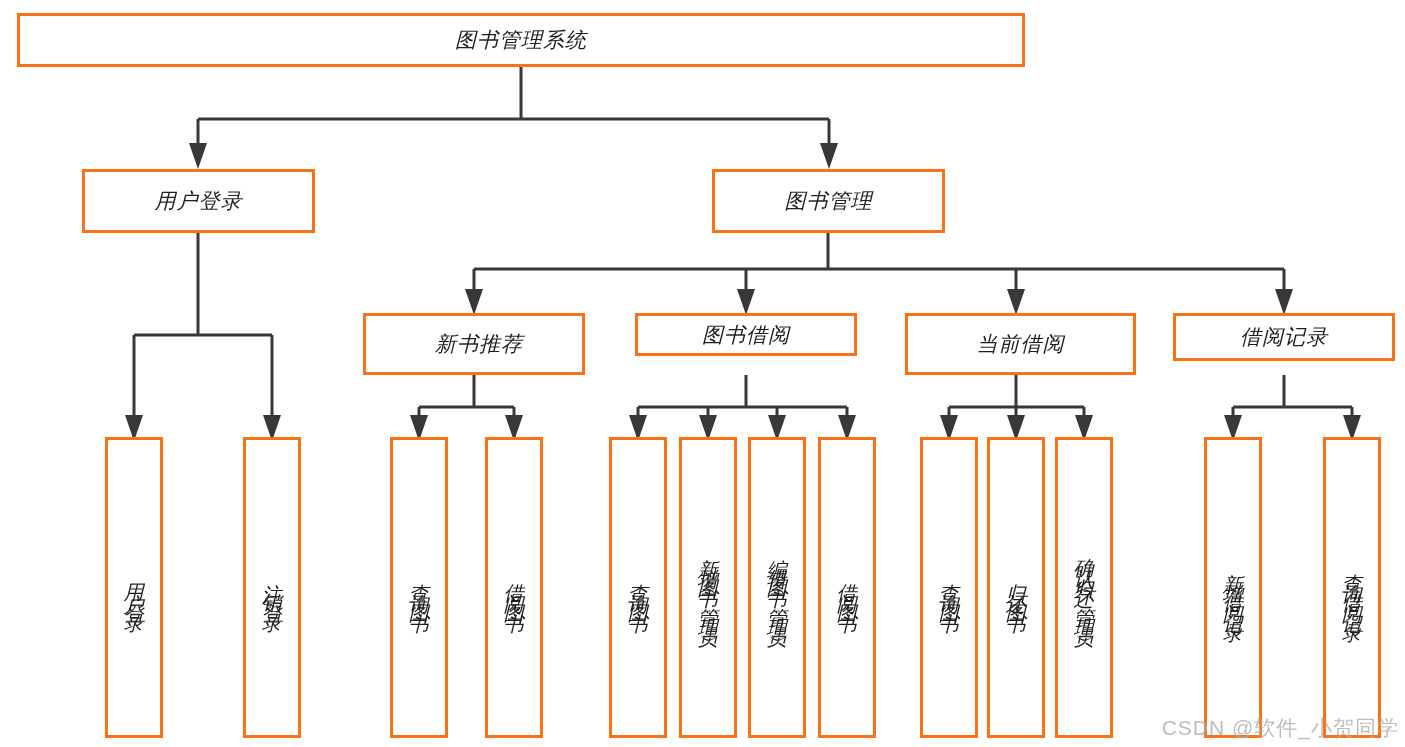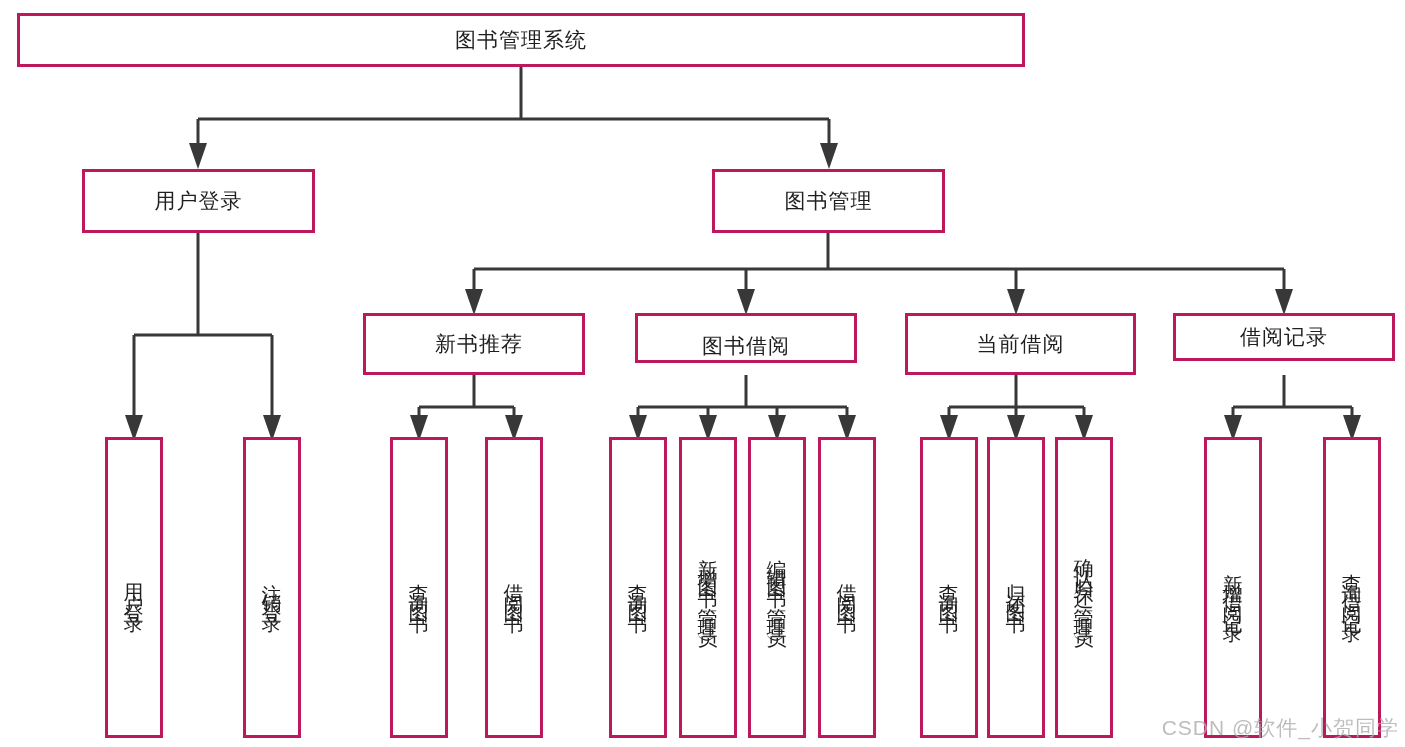--- a/index.html
+++ b/index.html
@@ -13,26 +13,27 @@
   }
   .connectors {
     position: absolute;
     left: 0; top: 0;
     width: 1405px; height: 747px;
     z-index: 0;
   }
   .node {
     position: absolute;
     box-sizing: border-box;
-    border: 3px solid #be185d;
+    border: 3px solid #f97316;
     background: #ffffff;
     display: flex;
     align-items: center;
     justify-content: center;
     z-index: 1;
+    font-style: italic;
   }
   .hlabel {
     font-size: 21px;
     color: #1f1f1f;
     letter-spacing: 1px;
     white-space: nowrap;
   }
   .vlabel {
     writing-mode: vertical-rl;
     text-orientation: mixed;
@@ -105,21 +106,21 @@
   <div class="node" style="left:82px; top:169px; width:233px; height:64px;">
     <span class="hlabel">用户登录</span>
   </div>
   <div class="node" style="left:712px; top:169px; width:233px; height:64px;">
     <span class="hlabel">图书管理</span>
   </div>
 
   <div class="node" style="left:363px; top:313px; width:222px; height:62px;padding-left:10px;">
     <span class="hlabel">新书推荐</span>
   </div>
-  <div class="node" style="left:635px; top:313px; width:222px; height:50px;align-items:flex-end;">
+  <div class="node" style="left:635px; top:313px; width:222px; height:43px;">
     <span class="hlabel">图书借阅</span>
   </div>
   <div class="node" style="left:905px; top:313px; width:231px; height:62px;">
     <span class="hlabel">当前借阅</span>
   </div>
   <div class="node" style="left:1173px; top:313px; width:222px; height:48px;">
     <span class="hlabel">借阅记录</span>
   </div>
 
   <div class="node" style="left:105px; top:437px; width:58px; height:301px;">

